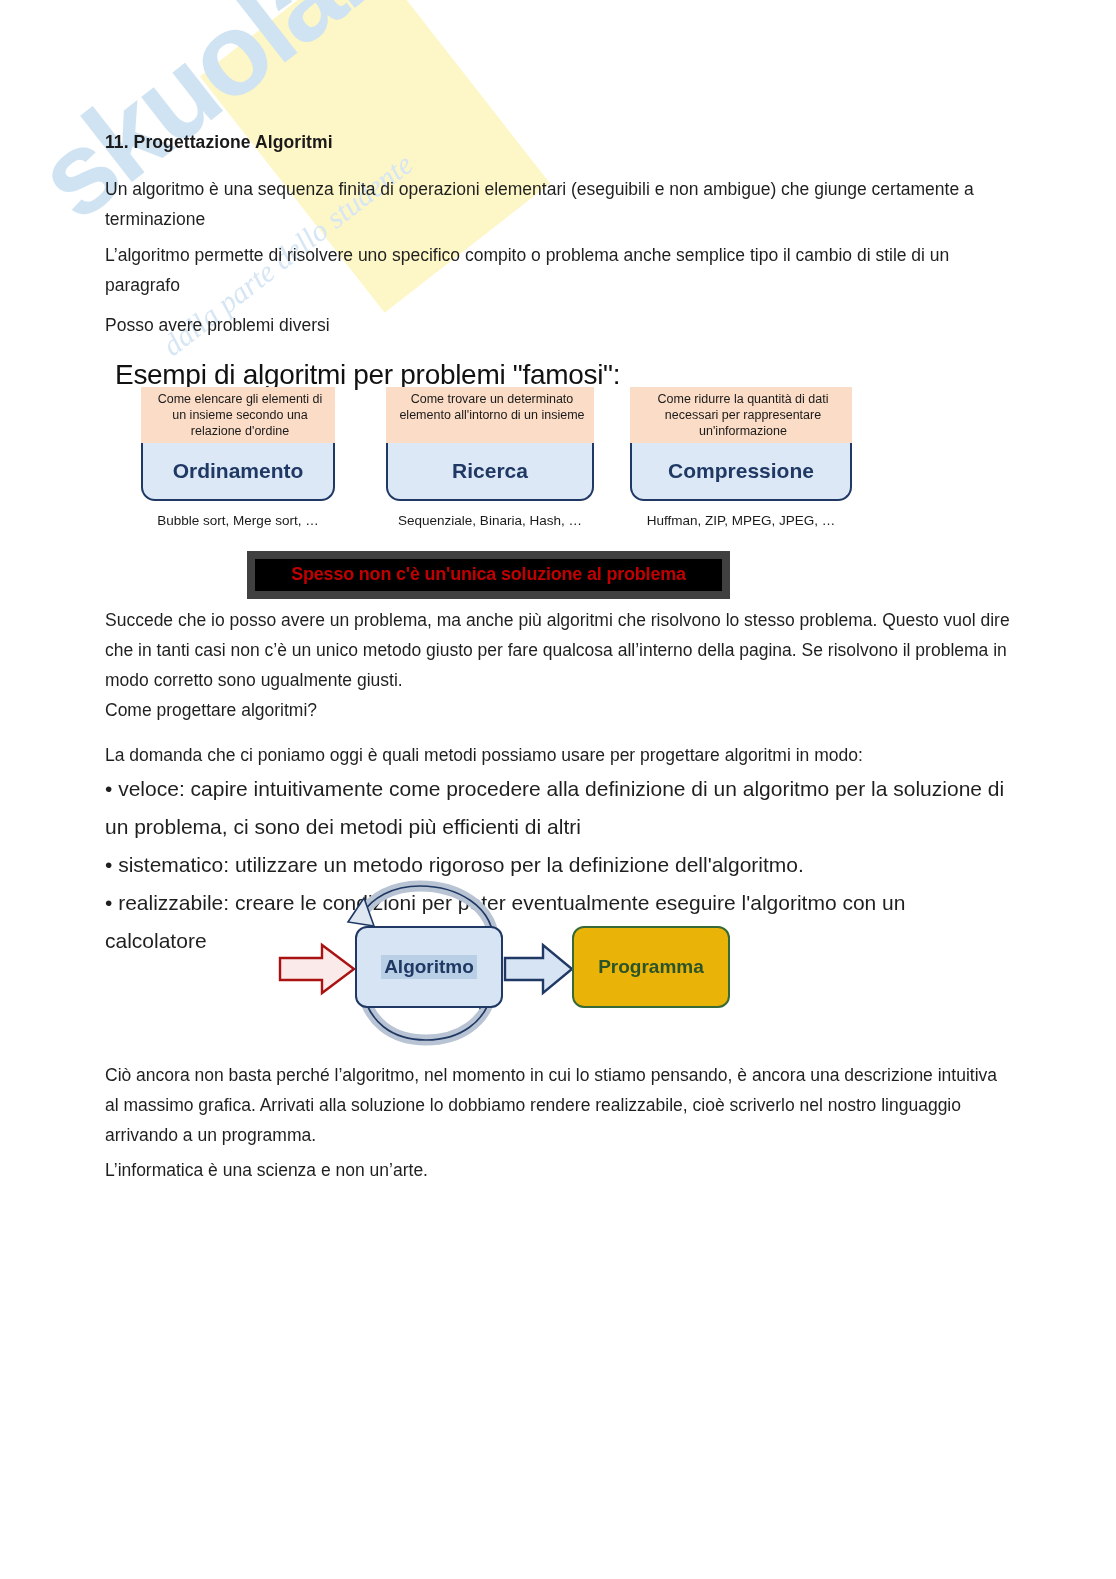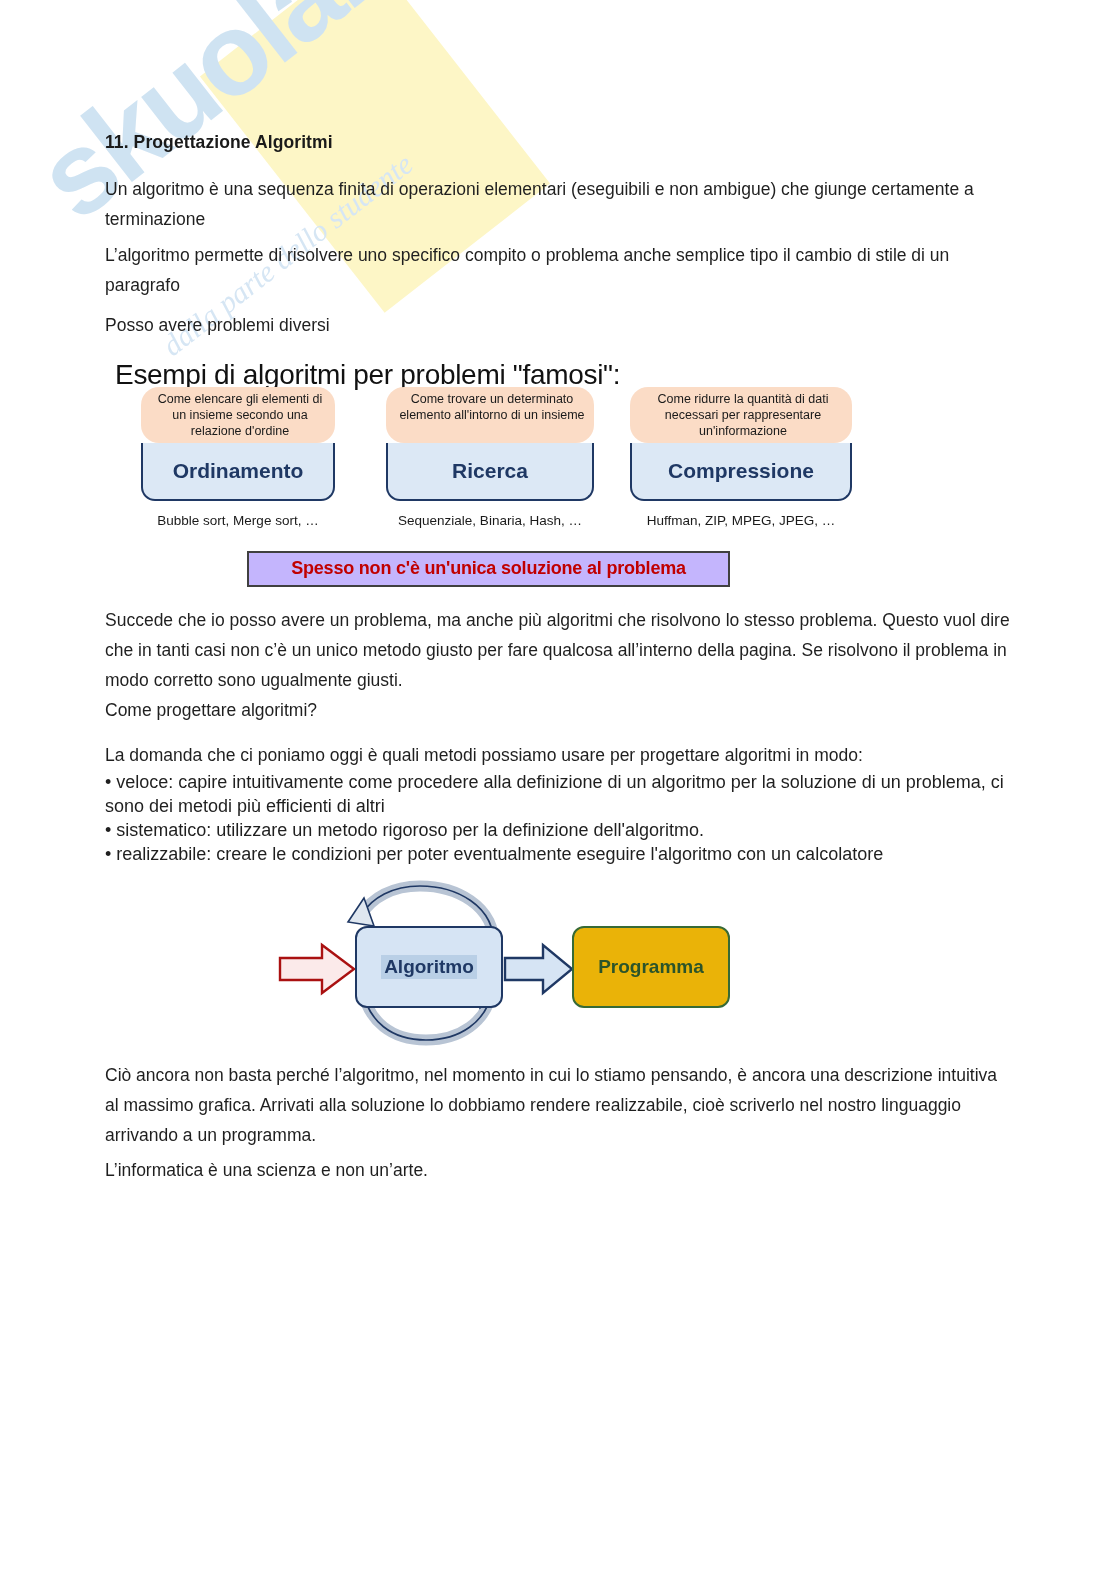--- a/index.html
+++ b/index.html
@@ -89,21 +89,21 @@
   }
   .p1 { top: 174px; }
   .p2 { top: 240px; }
   .p3 { top: 310px; }
   .p4 { top: 605px; }
   .p5 { top: 695px; }
   .p6 { top: 740px; }
   .p7 { top: 1060px; }
   .p8 { top: 1155px; }
   .bullets { margin: 0; padding: 0; list-style: none; }
-  .bullets li { font-size: 18px; line-height: 24px; }
+  .bullets li { font-size: 21px; line-height: 38px; }
 
   
   .fig1 {
     position: absolute;
     left: 105px;
     top: 343px;
     width: 780px;
     height: 245px;
     z-index: 3;
   }
@@ -127,21 +127,20 @@
 
   .cap-top {
     background: #fbdcc6;
     color: #1a1a1a;
     font-size: 12.5px;
     line-height: 16px;
     text-align: center;
     padding: 4px 4px 5px 8px;
     box-sizing: border-box;
     height: 56px;
-    border-radius: 18px;
   }
   .cap-top.t3 { height: 56px; }
   .blue-box {
     border: 2.5px solid #1f3864;
     border-top: none;
     border-radius: 0 0 14px 14px;
     background: #dce8f5;
     height: 58px;
     display: flex;
     align-items: center;
@@ -161,22 +160,22 @@
     text-align: center;
     white-space: nowrap;
   }
 
   .redbar {
     position: absolute;
     left: 142px;
     top: 208px;
     width: 483px;
     box-sizing: border-box;
-    border: 2px solid #404040;
-    background: #c4b5fd;
+    border: 8px solid #404040;
+    background: #000000;
     text-align: center;
     padding: 5px 0 6px 0;
   }
   .redbar span {
     font-size: 18px;
     font-weight: bold;
     color: #c00000;
     letter-spacing: -0.2px;
   }
 

